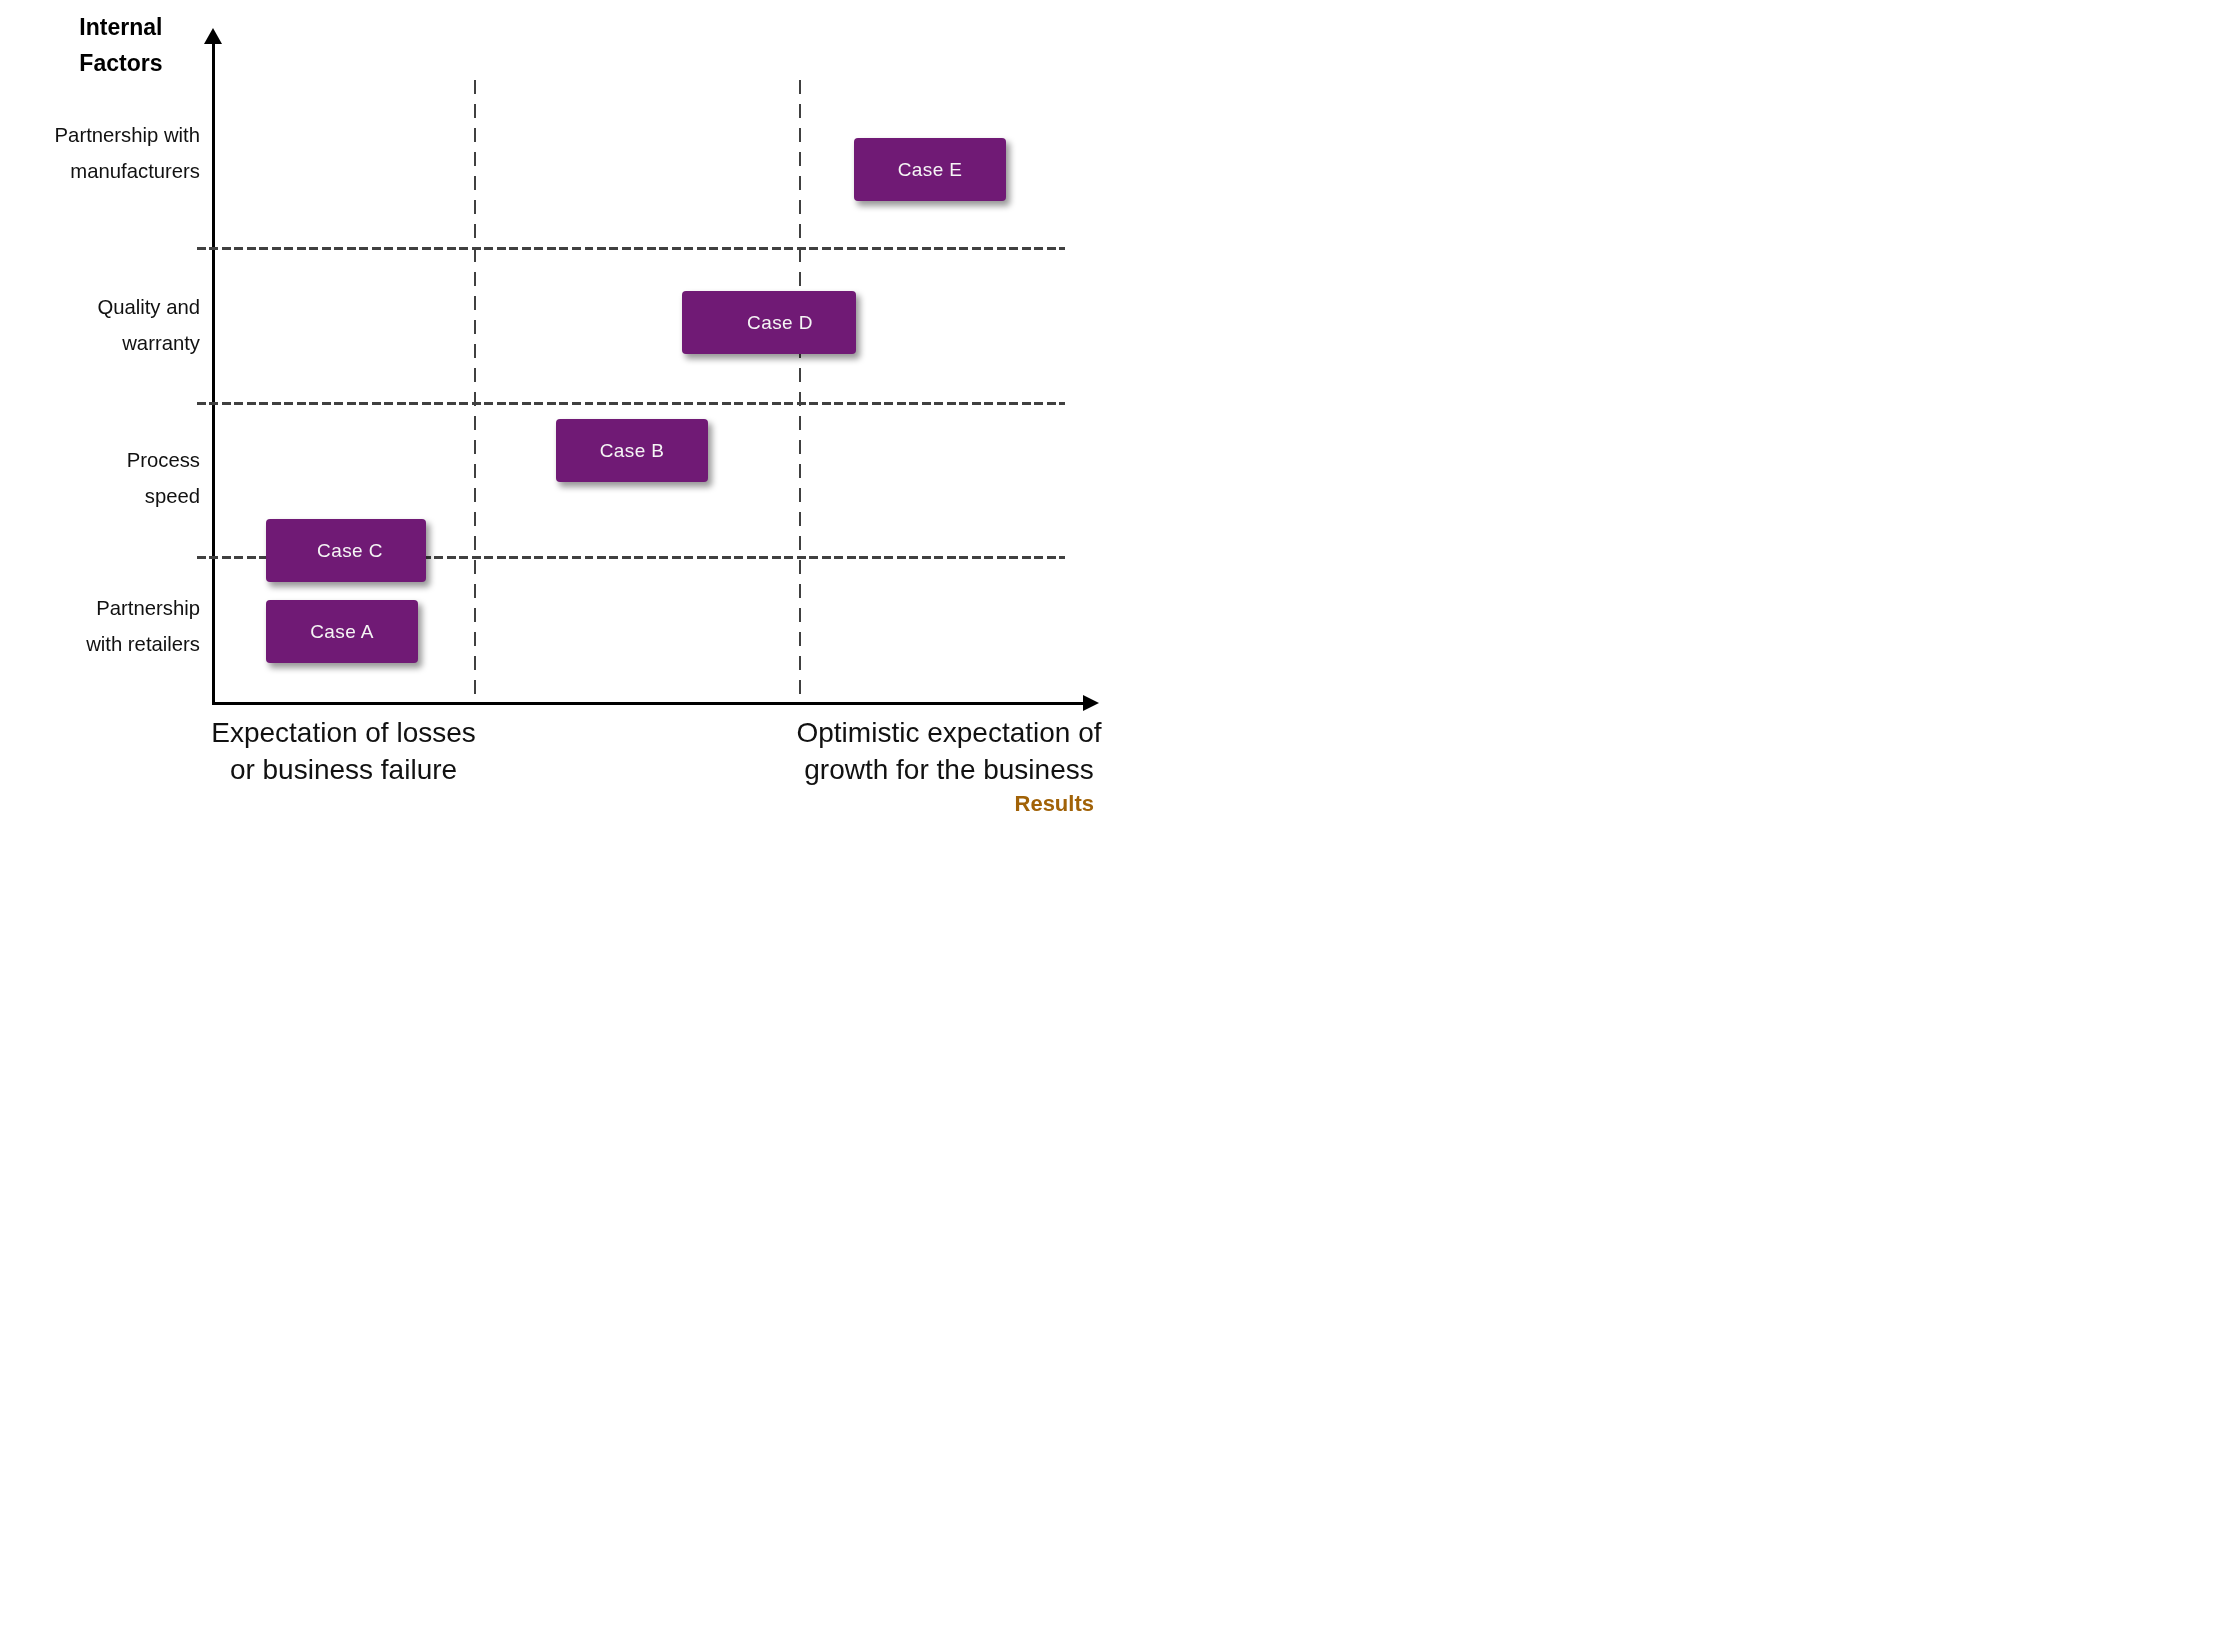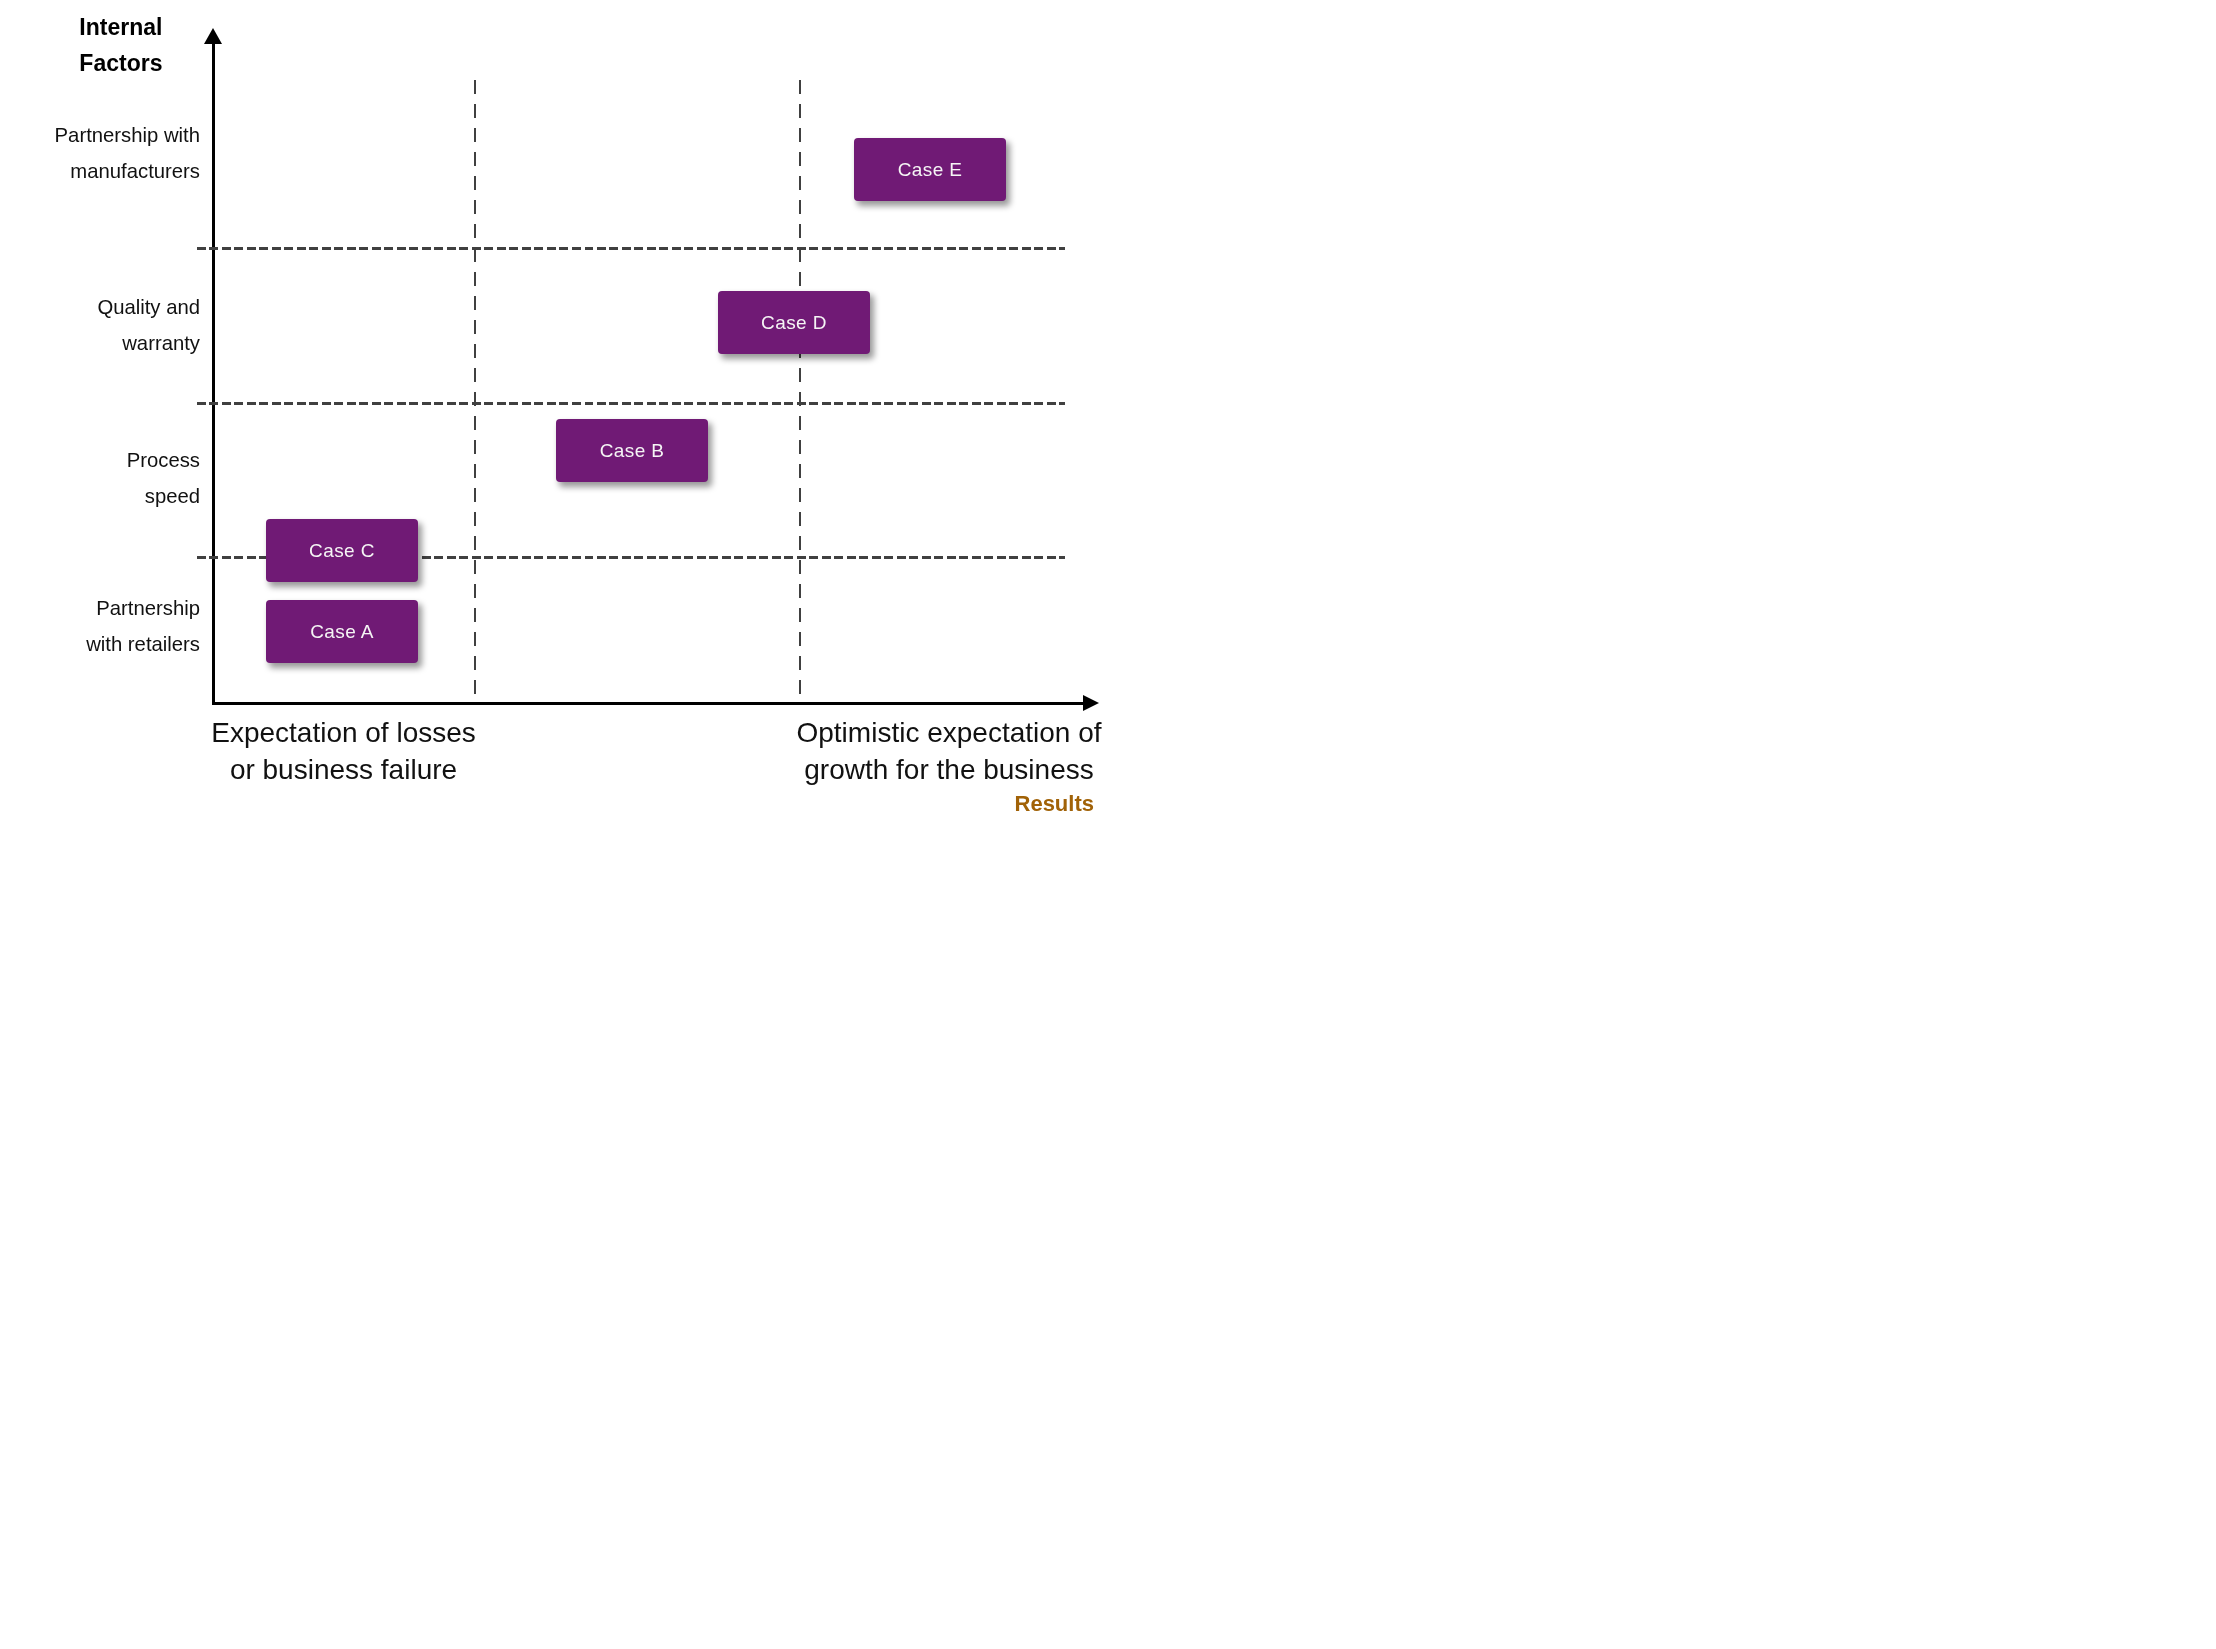--- a/index.html
+++ b/index.html
@@ -82,23 +82,23 @@
 
   
   .case {
     position: absolute; width: 152px; height: 63px;
     background: #701a75; border-radius: 4px;
     box-shadow: 3.9px 4.7px 6.3px rgba(0,0,0,0.40);
     display: flex; align-items: center; justify-content: center;
     color: #f5f5f5; font-size: 19px; letter-spacing: 0.4px;
   }
   .case-e { left: 854px; top: 138px; }
-  .case-d { left: 718px;  top: 291px; }
+  .case-d { left: 682px;  top: 291px; padding-left: 22px; }
   .case-b { left: 556px;  top: 419px; }
-  .case-c { left: 266px;  top: 519px; }
+  .case-c { left: 266px;  top: 519px; padding-left: 8px; }
   .case-a { left: 266px;  top: 600px; }
 </style>
 </head>
 <body>
 
 <div class="figure">
 
   <div class="y-axis-line"></div>
   <div class="y-arrow"></div>
   <div class="x-axis-line"></div>

